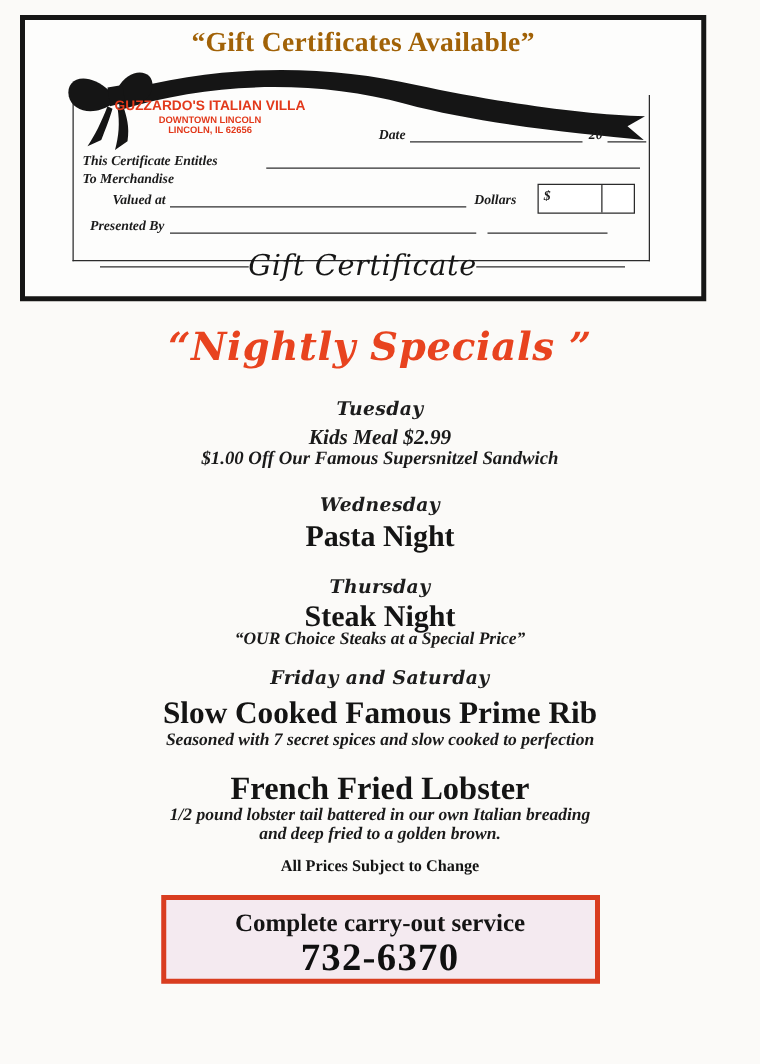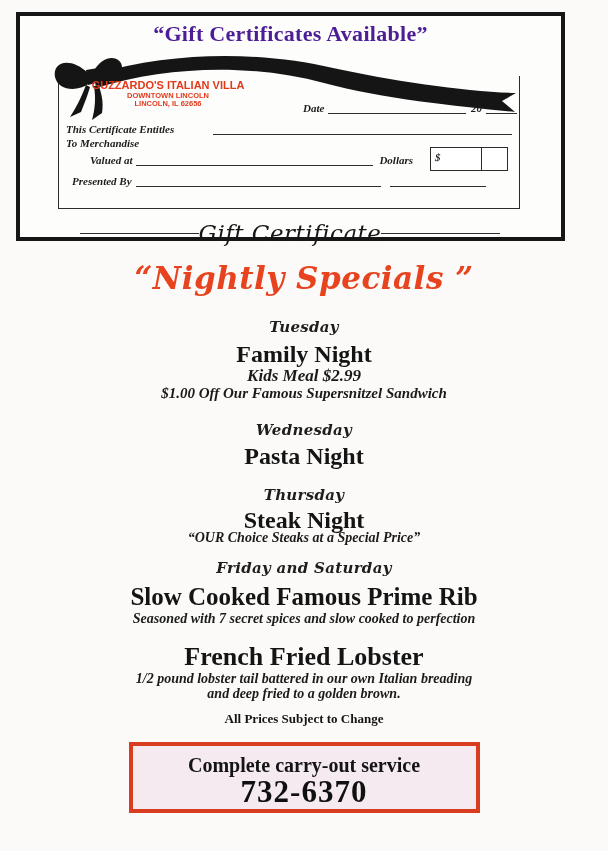--- a/index.html
+++ b/index.html
@@ -11,21 +11,21 @@
     -webkit-font-smoothing:antialiased;
   }
   
   .cert-frame{
     position:absolute;left:16px;top:12px;width:541px;height:221px;
     border:4px solid #161616;background:#fdfdfc;
   }
   .banner{
     position:absolute;left:0;top:5px;width:100%;text-align:center;
     font-family:"Liberation Serif",serif;font-weight:bold;font-size:22px;
-    letter-spacing:.3px;color:#4c1d95;
+    letter-spacing:.3px;color:#a16207;
   }
   .ribbon-svg{position:absolute;left:28px;top:30px;width:505px;height:88px;}
   .inner-box{
     position:absolute;left:38px;top:60px;width:460px;height:132px;
     border-left:1.5px solid #2b2b2b;border-right:1.5px solid #2b2b2b;
     border-bottom:1.5px solid #2b2b2b;
   }
   .business{position:absolute;left:60px;top:64px;width:176px;text-align:center;line-height:1.08;}
   .biz-name{font-family:"Liberation Sans",sans-serif;font-weight:bold;font-size:11px;color:var(--red);}
   .biz-sub{font-family:"Liberation Sans",sans-serif;font-weight:bold;font-size:7.5px;color:var(--red);}
@@ -46,21 +46,21 @@
     margin-left:13px;margin-bottom:-5px;background:#fff;
   }
   .dollar-box .ds{
     position:absolute;left:4px;top:3px;font-style:italic;font-weight:bold;font-size:11px;
   }
   .dollar-box .divider{position:absolute;left:50px;top:0;bottom:0;border-left:1.6px solid #2b2b2b;}
   .gap8{width:9px;}
   .ul-fixed{width:96px;}
   .script-row{
     position:absolute;left:60px;top:184px;width:420px;
-    display:flex;align-items:center;margin-top:20px;
+    display:flex;align-items:center;
   }
   .flank{flex:1;border-top:1.5px solid #2f2f2f;height:0;}
   .script-title{
     font-family:"DejaVu Serif",serif;font-style:italic;font-size:23px;
     white-space:nowrap;color:#161616;letter-spacing:.5px;
   }
   
   .specials{position:absolute;left:0;top:256px;width:608px;text-align:center;}
   .ns-heading{
     font-family:"DejaVu Serif",serif;font-style:italic;font-weight:bold;
@@ -153,21 +153,20 @@
       <span class="flank"></span>
     </div>
   </div>
 
   <div class="specials">
 
     <div class="ns-heading">“Nightly Specials ”</div>
 
     
     <div class="day" style="margin-top:13px;line-height:28px">Tuesday</div>
-    <div class="title" style="font-size:24px;line-height:26px">Family Night</div>
     <div class="sub" style="font-size:17px;line-height:18px">Kids Meal $2.99</div>
     <div class="sub" style="font-size:15px;line-height:16px">$1.00 Off Our Famous Supersnitzel Sandwich</div>
 
     
     <div class="day" style="margin-top:16px;line-height:26px">Wednesday</div>
     <div class="title" style="font-size:24px;line-height:26px">Pasta Night</div>
 
     
     <div class="day" style="margin-top:14px;line-height:25px">Thursday</div>
     <div class="title" style="font-size:24px;line-height:24px">Steak Night</div>

